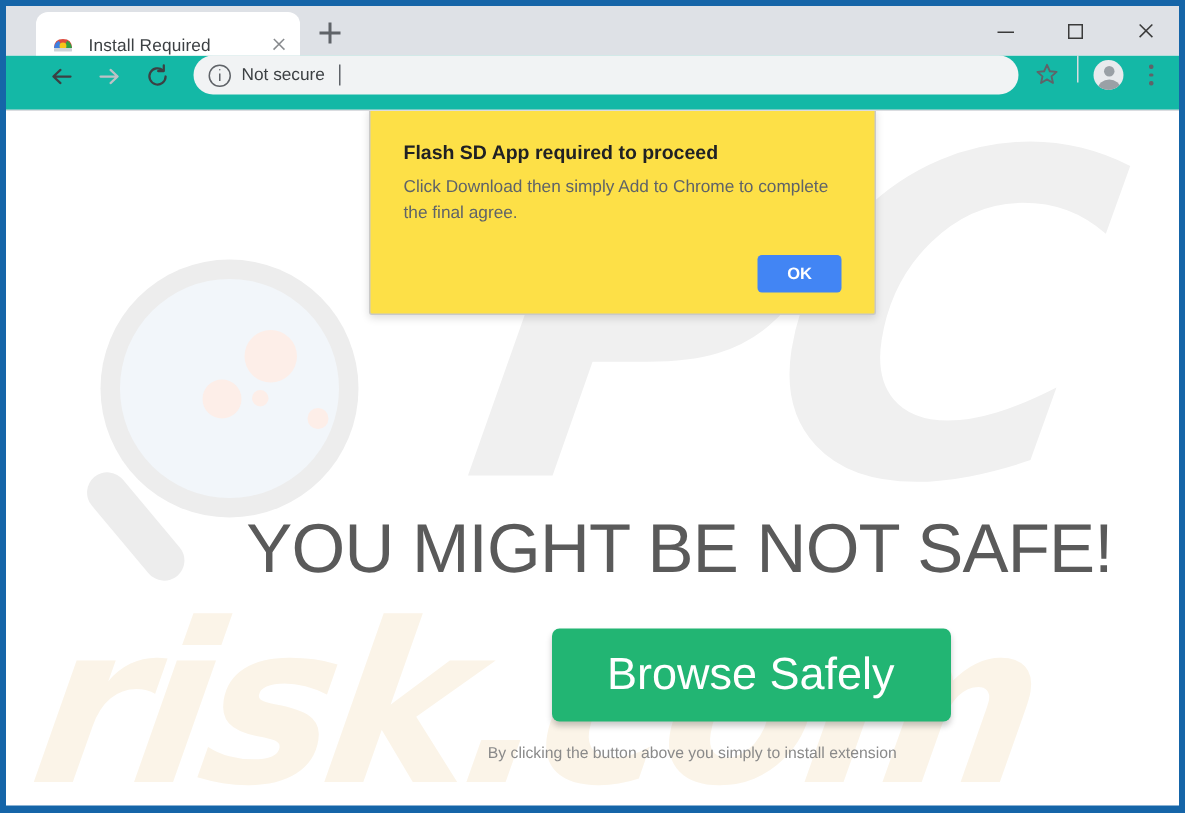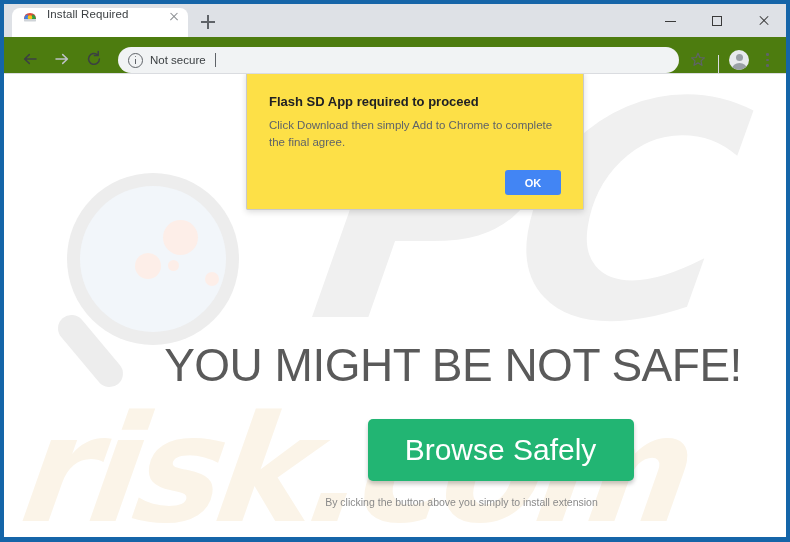--- a/index.html
+++ b/index.html
@@ -32,27 +32,27 @@
   
   .tabstrip {
     position: relative;
     height: 33px;
     background: #dee1e6;
     display: flex;
     align-items: flex-end;
   }
   .tab {
     position: relative;
-    margin-left: 8px;
+    margin-left: 20px;
     width: 176px;
     height: 29px;
     background: #ffffff;
     border-radius: 8px 8px 0 0;
     display: flex;
-    align-items: flex-start;
+    align-items: flex-end;
     padding: 0 6px 0 10px;
   }
   .tab-favicon {
     width: 16px; height: 16px;
     flex: 0 0 16px;
     position: relative;
     margin-right: 9px;
   }
   .tab-title {
     flex: 1 1 auto;
@@ -111,24 +111,24 @@
     left: 17.5px; top: 11.5px; width: 10px; height: 10px;
     background: transparent; border: 1px solid #3a3a3a;
   }
   .wb-close i { left: 17.5px; top: 16px; width: 12px; height: 1.1px; }
   .wb-close i:first-child { transform: rotate(45deg); }
   .wb-close i:last-child  { transform: rotate(-45deg); }
 
   
   .toolbar {
     height: 37px;
-    background: #4d7c0f;
+    background: #14b8a6;
     display: flex;
-    align-items: flex-end;
-    padding: 0 6px 0 12px;
+    align-items: flex-start;
+    padding: 0 6px 0 23px;
     border-bottom: 1px solid #dadce0;
   }
   .navbtn {
     width: 28px; height: 28px;
     margin-right: 4px;
     position: relative;
     flex: 0 0 28px;
   }
   .navbtn svg { position: absolute; left: 4px; top: 4px; }
 

